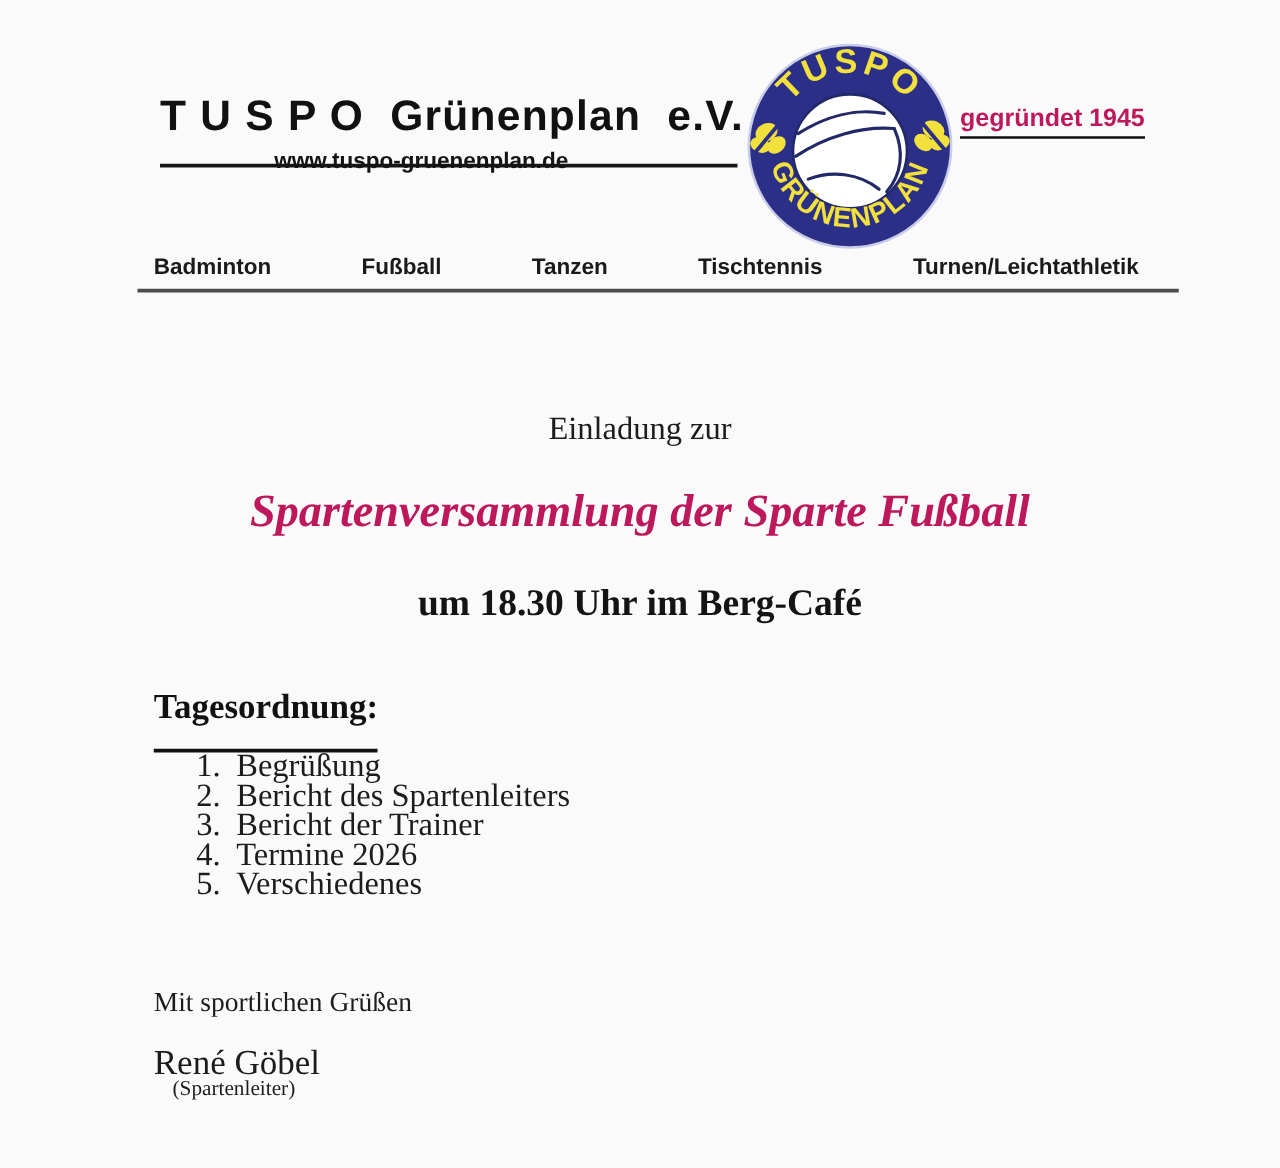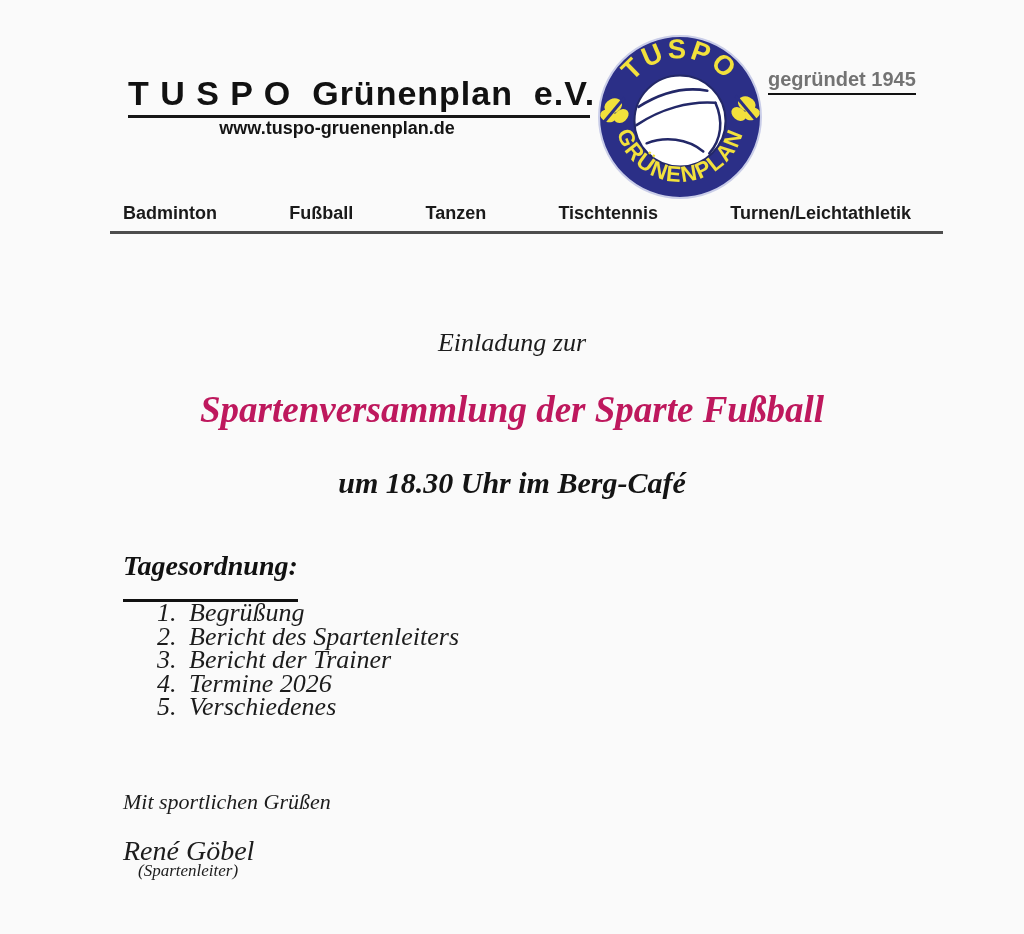--- a/index.html
+++ b/index.html
@@ -11,45 +11,45 @@
     color:#1b1b1b;
     overflow:hidden;
   }
   
   .masthead-title{
     position:absolute;left:128px;top:74px;width:462px;
     text-align:center;
     font-weight:bold;font-size:34px;letter-spacing:1px;
     white-space:pre;
     border-bottom:3px solid #161616;
-    padding-bottom:2px;
+    padding-bottom:18px;
     color:#111;
   }
   .website{
     position:absolute;left:106px;top:118px;width:462px;
     text-align:center;
     font-weight:bold;font-size:18px;color:#141414;
   }
   .founded{
-    position:absolute;left:768px;top:68px;
-    font-weight:bold;font-size:20px;color:#737373;
+    position:absolute;left:768px;top:84px;
+    font-weight:bold;font-size:20px;color:#be185d;
     border-bottom:2px solid #111;padding-bottom:2px;
   }
   .logo{position:absolute;left:596px;top:33px;width:168px;height:168px;}
   
   .nav{
     position:absolute;left:110px;top:203px;width:833px;
     display:flex;justify-content:space-between;
     padding:0 32px 7px 13px;box-sizing:border-box;
     border-bottom:3px solid #4d4d4d;
     font-weight:bold;font-size:18px;color:#1a1a1a;
   }
   .nav span{cursor:pointer;}
   
-  .serif{font-family:"Liberation Serif",serif;font-style:italic;}
+  .serif{font-family:"Liberation Serif",serif;}
   .intro{
     position:absolute;left:0;top:328px;width:1024px;
     text-align:center;font-size:26px;color:#1c1c1c;
   }
   .doc-title{
     position:absolute;left:0;top:388px;width:1024px;
     text-align:center;font-size:37px;font-weight:bold;font-style:italic;
     color:#be185d;
   }
   .date-block{

